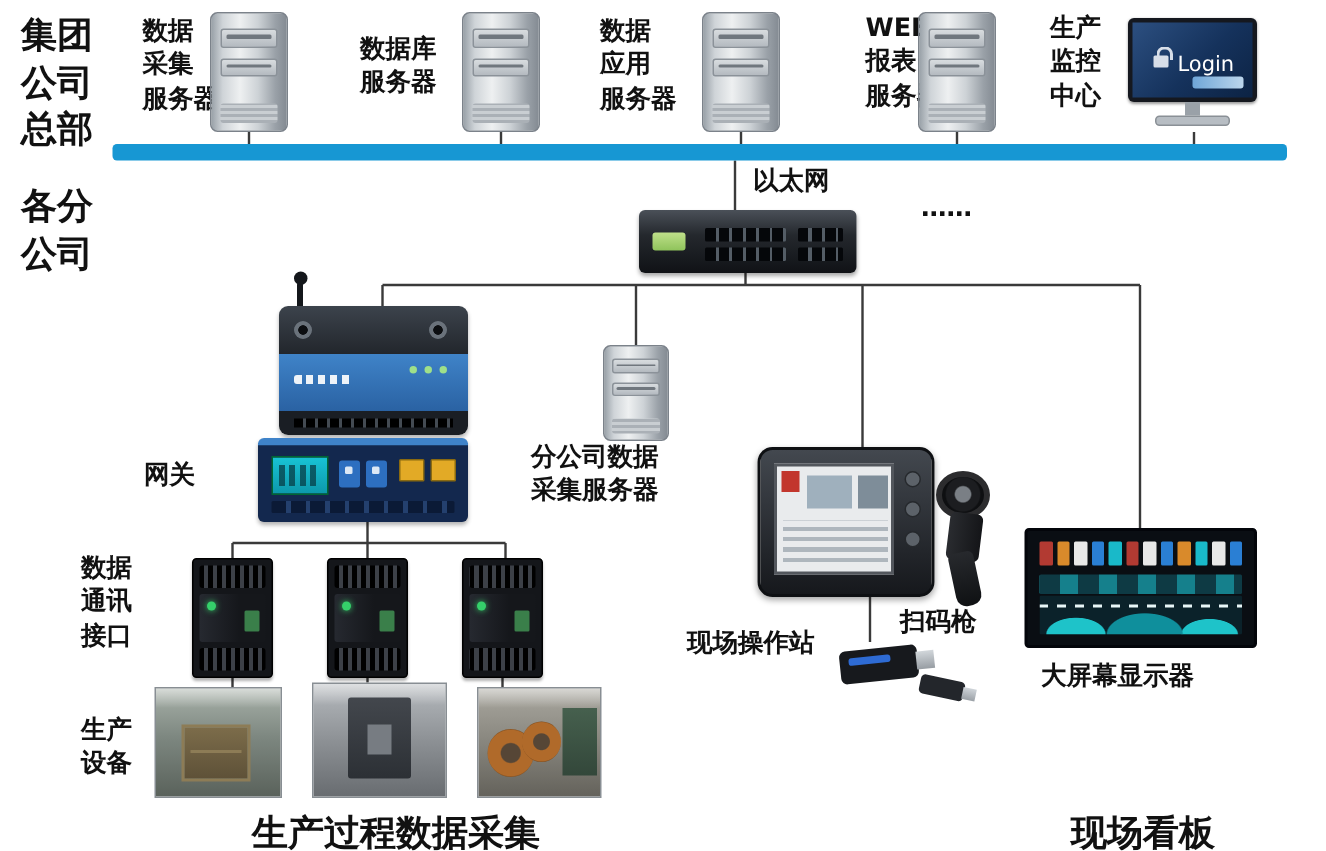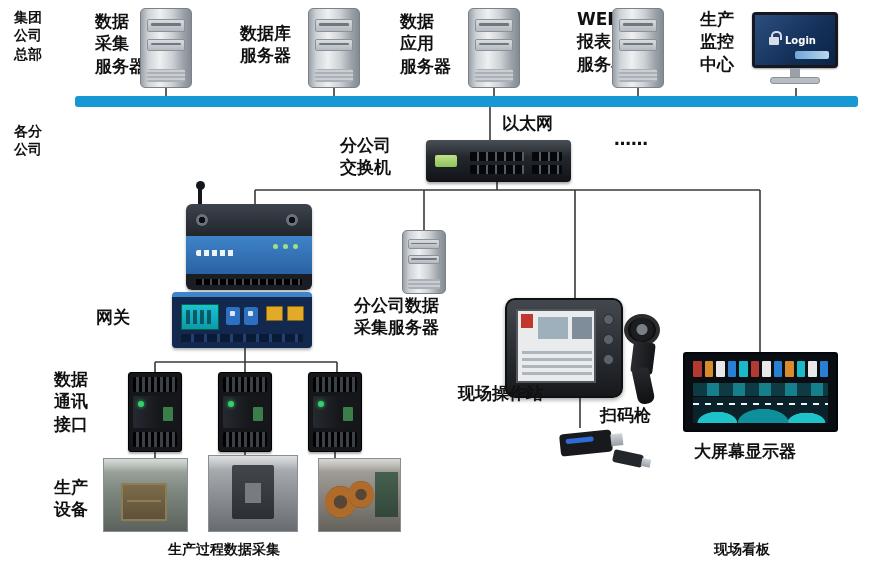--- a/index.html
+++ b/index.html
@@ -2,21 +2,21 @@
 <html><head>
 <meta charset="utf-8">
 <style>
   * { margin:0; padding:0; box-sizing:border-box; }
   body { background:#fff; font-family:"DejaVu Sans","Liberation Sans",sans-serif; }
   .canvas { position:relative; width:884px; height:567px; background:#fff; overflow:hidden; }
   .lines { position:absolute; left:0; top:0; }
 
   .lbl { position:absolute; white-space:pre-line; font-weight:700; color:#111;
          font-size:17px; line-height:1.32; }
-  .lbl.big { font-size:14px;text-align:center; }
+  .lbl.big { font-size:24px;text-align:center; }
   .lbl.center { text-align:center; }
 
   
   .eth-bar { position:absolute; left:75px; top:96px; width:783px; height:11px;
              border-radius:3px; background:#1797d3; }
 
   
   .server { position:absolute; border-radius:5px; border:1px solid #7b828a;
     background:linear-gradient(90deg,#99a1a8 0%,#cfd4d8 15%,#eef0f1 38%,#cdd2d6 62%,#9aa1a8 85%,#848b93 100%); }
   .server .slot { position:absolute; left:12%; right:12%; height:16%;
@@ -31,21 +31,21 @@
 
   
   .monitor { position:absolute; left:752px; top:12px; width:86px; height:76px; }
   .mon-screen { position:absolute; left:0; top:0; width:86px; height:56px; background:#15181f;
     border-radius:4px; padding:3px; box-shadow:0 1px 2px rgba(0,0,0,.4); }
   .mon-display { width:100%; height:100%; position:relative; overflow:hidden;
     background:linear-gradient(135deg,#2c4f80 0%,#15325c 55%,#0c2344 100%); }
   .lock-icon { position:absolute; left:14px; top:22px; width:10px; height:8px; background:#d7dee8; border-radius:1px; }
   .lock-icon::before { content:""; position:absolute; top:-6px; left:1.5px; width:7px; height:7px;
     border:2px solid #d7dee8; border-bottom:none; border-radius:5px 5px 0 0; }
-  .login-text { position:absolute; left:30px; top:20px; color:#fff; font-size:10px; font-weight:700; }
+  .login-text { position:absolute; left:30px; top:20px; color:#fff; font-size:14px; font-weight:400; }
   .mon-panel { position:absolute; right:6px; bottom:6px; width:34px; height:8px;
     background:linear-gradient(90deg,#6fa6d8,#bcd6ec); border-radius:2px; }
   .mon-neck { position:absolute; left:38px; top:56px; width:10px; height:9px; background:#9aa1a8; }
   .mon-base { position:absolute; left:18px; top:65px; width:50px; height:7px; background:#b7bdc3;
     border-radius:3px; border:1px solid #8a9096; }
 
   
   .switch-device { position:absolute; left:426px; top:140px; width:145px; height:42px;
     border-radius:4px; background:linear-gradient(180deg,#4a5058 0%,#24282d 40%,#101216 100%);
     box-shadow:0 2px 3px rgba(0,0,0,.35); }
@@ -252,24 +252,22 @@
         <span class="lock-icon"></span>
         <span class="login-text">Login</span>
         <div class="mon-panel"></div>
       </div>
     </div>
     <div class="mon-neck"></div>
     <div class="mon-base"></div>
   </div>
 
   <div class="eth-bar" style="background: rgb(23, 151, 211);"></div>
-  <div class="lbl" style="left:502px; top:112px;">以太网</div>
-
-  <div class="lbl" style="left:340px; top:134px;">分公司
-交换机</div>
+  <div class="lbl" style="left:502px; top:112px;font-family:Liberation Mono, monospace;">以太网</div>
+
   <div class="switch-device">
     <div class="sw-sticker"></div>
     <div class="sw-ports p1"></div>
     <div class="sw-ports p2"></div>
     <div class="sw-ports p3"></div>
     <div class="sw-ports p4"></div>
   </div>
   <div class="lbl" style="left:614px; top:128px;">……</div>
 
   <div class="controller">
@@ -350,21 +348,21 @@
       <div class="tab-img1"></div>
       <div class="tab-img2"></div>
       <div class="tab-lines"></div>
     </div>
     <div class="tab-btns">
       <div class="tab-btn"></div>
       <div class="tab-btn"></div>
       <div class="tab-btn"></div>
     </div>
   </div>
-  <div class="lbl" style="left:458px; top:382px;">现场操作站</div>
+  <div class="lbl" style="left:458px; top:418px;">现场操作站</div>
 
   <div class="scanner">
     <div class="scan-head"></div>
     <div class="scan-body"></div>
     <div class="scan-handle"></div>
   </div>
   <div class="lbl" style="left:600px; top:404px;">扫码枪</div>
 
   <div class="rfid-reader"></div>
   <div class="rfid-stick"></div>

